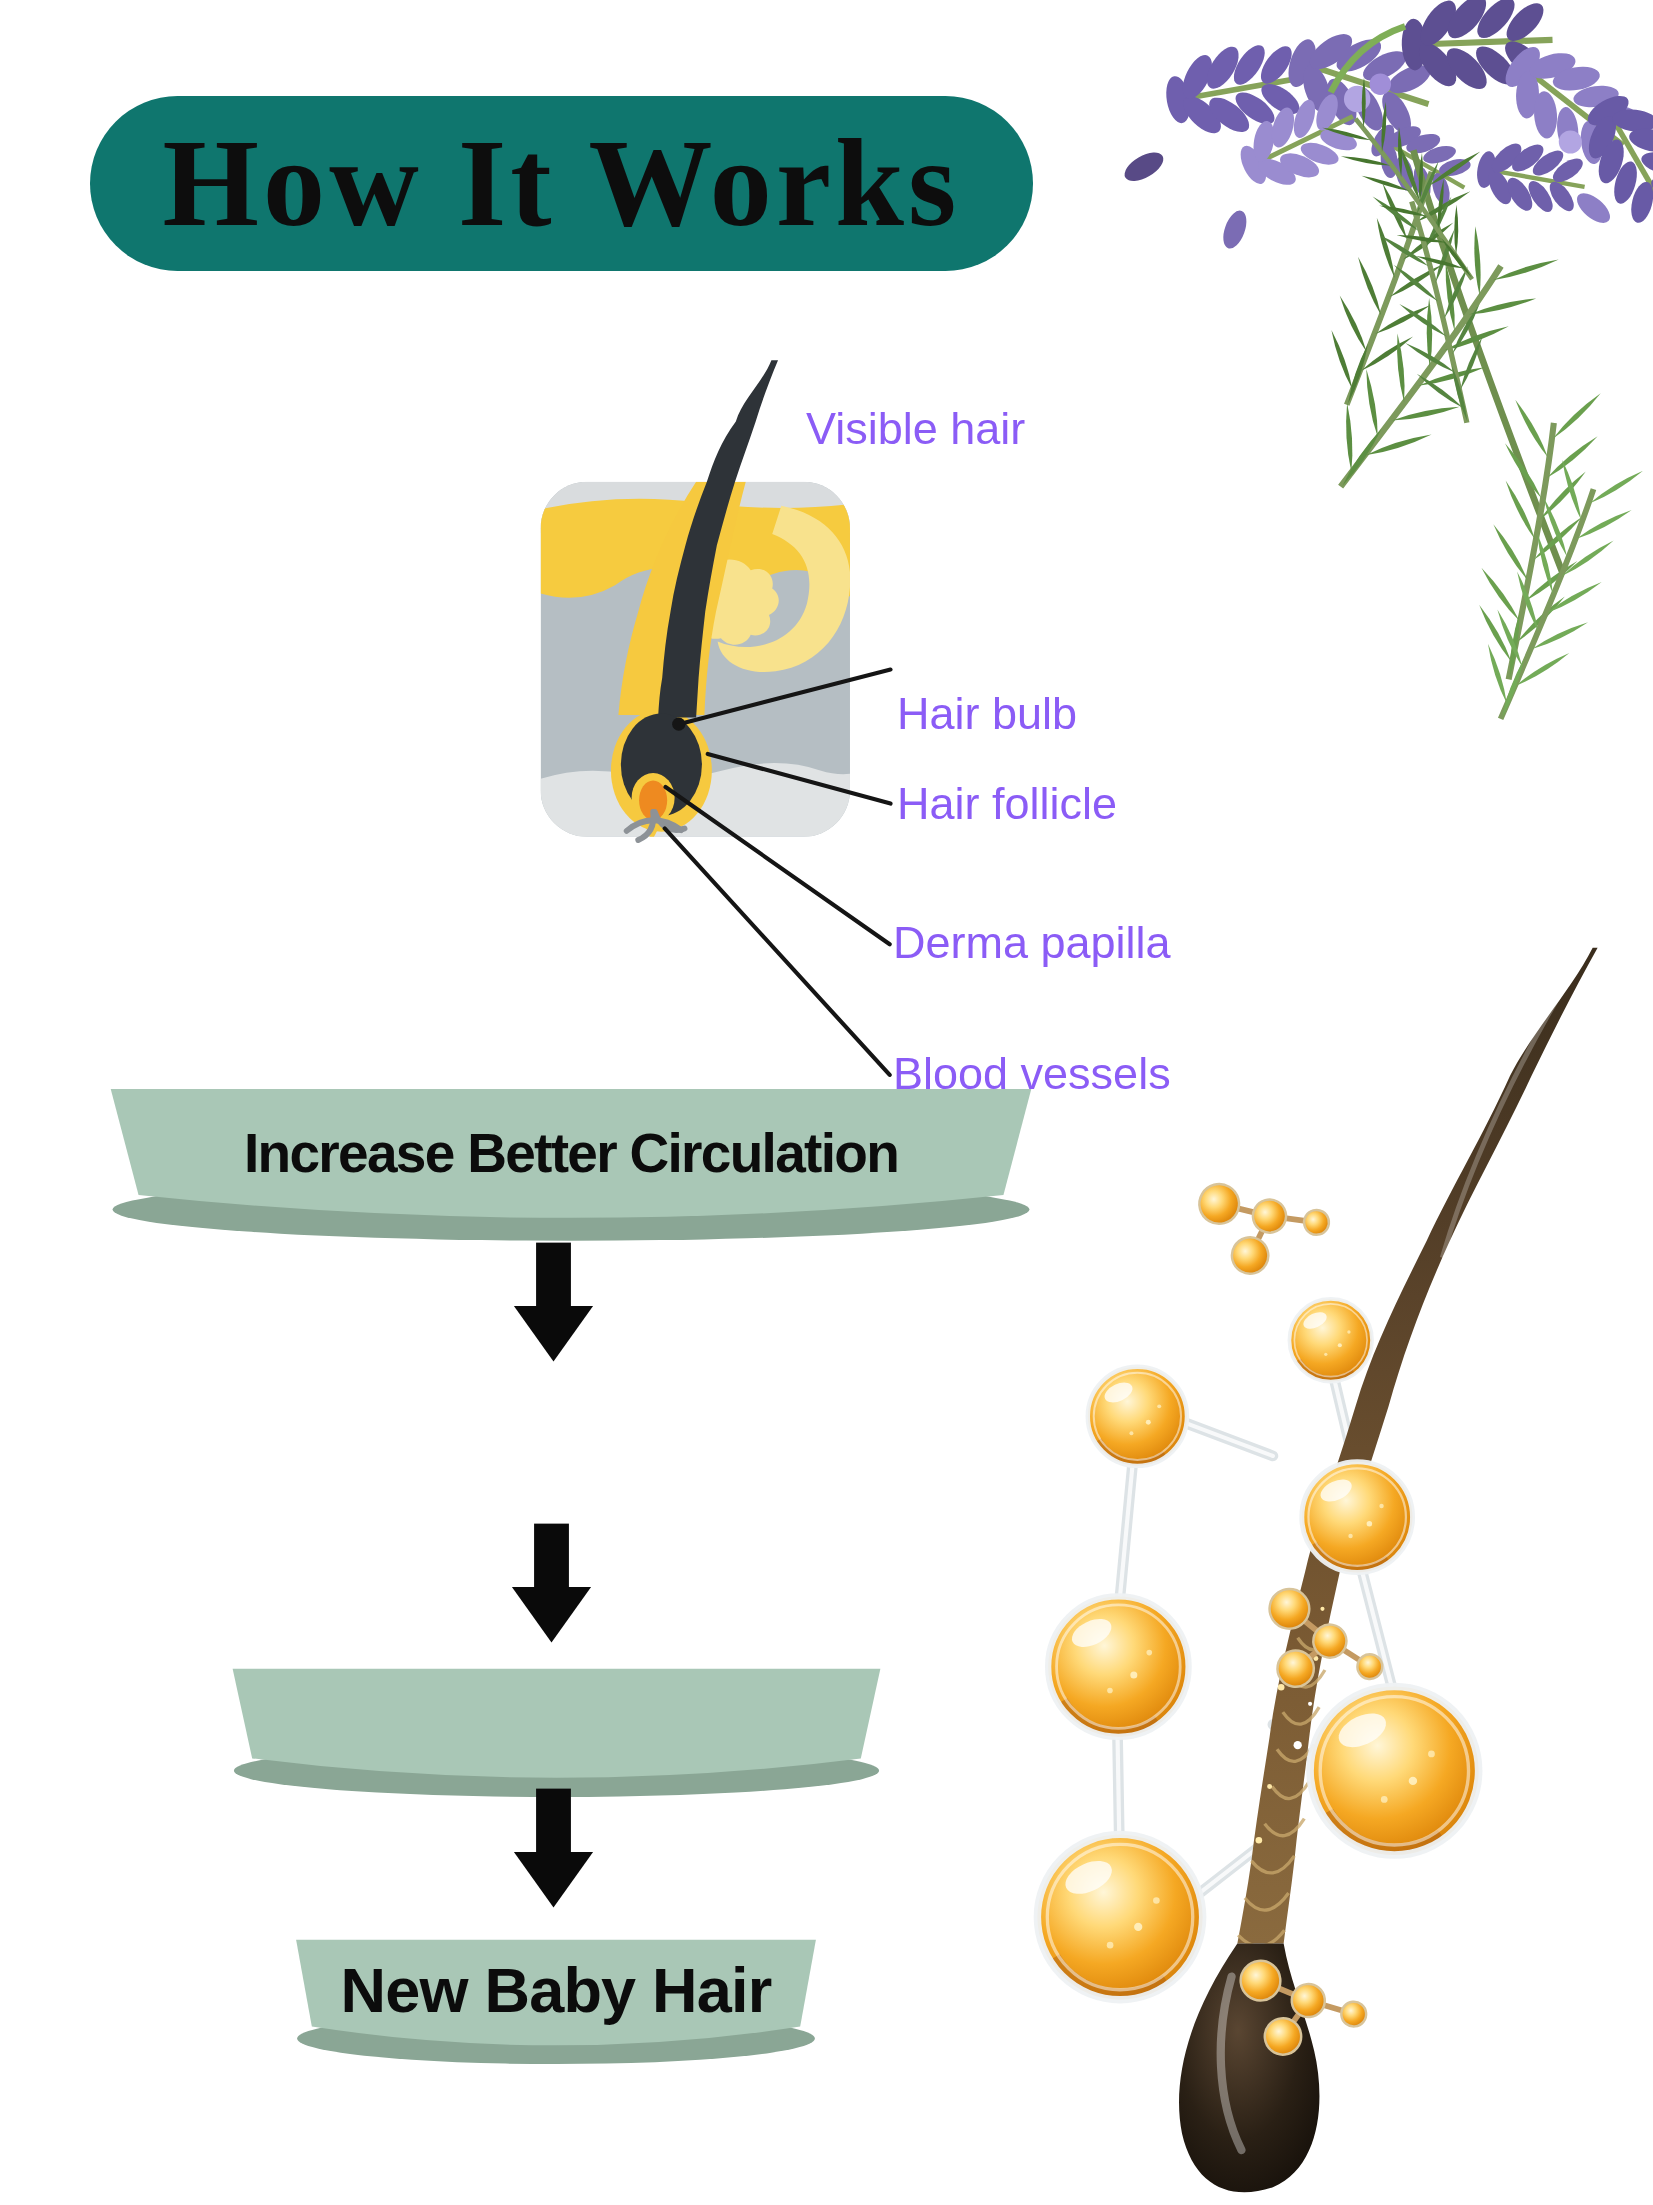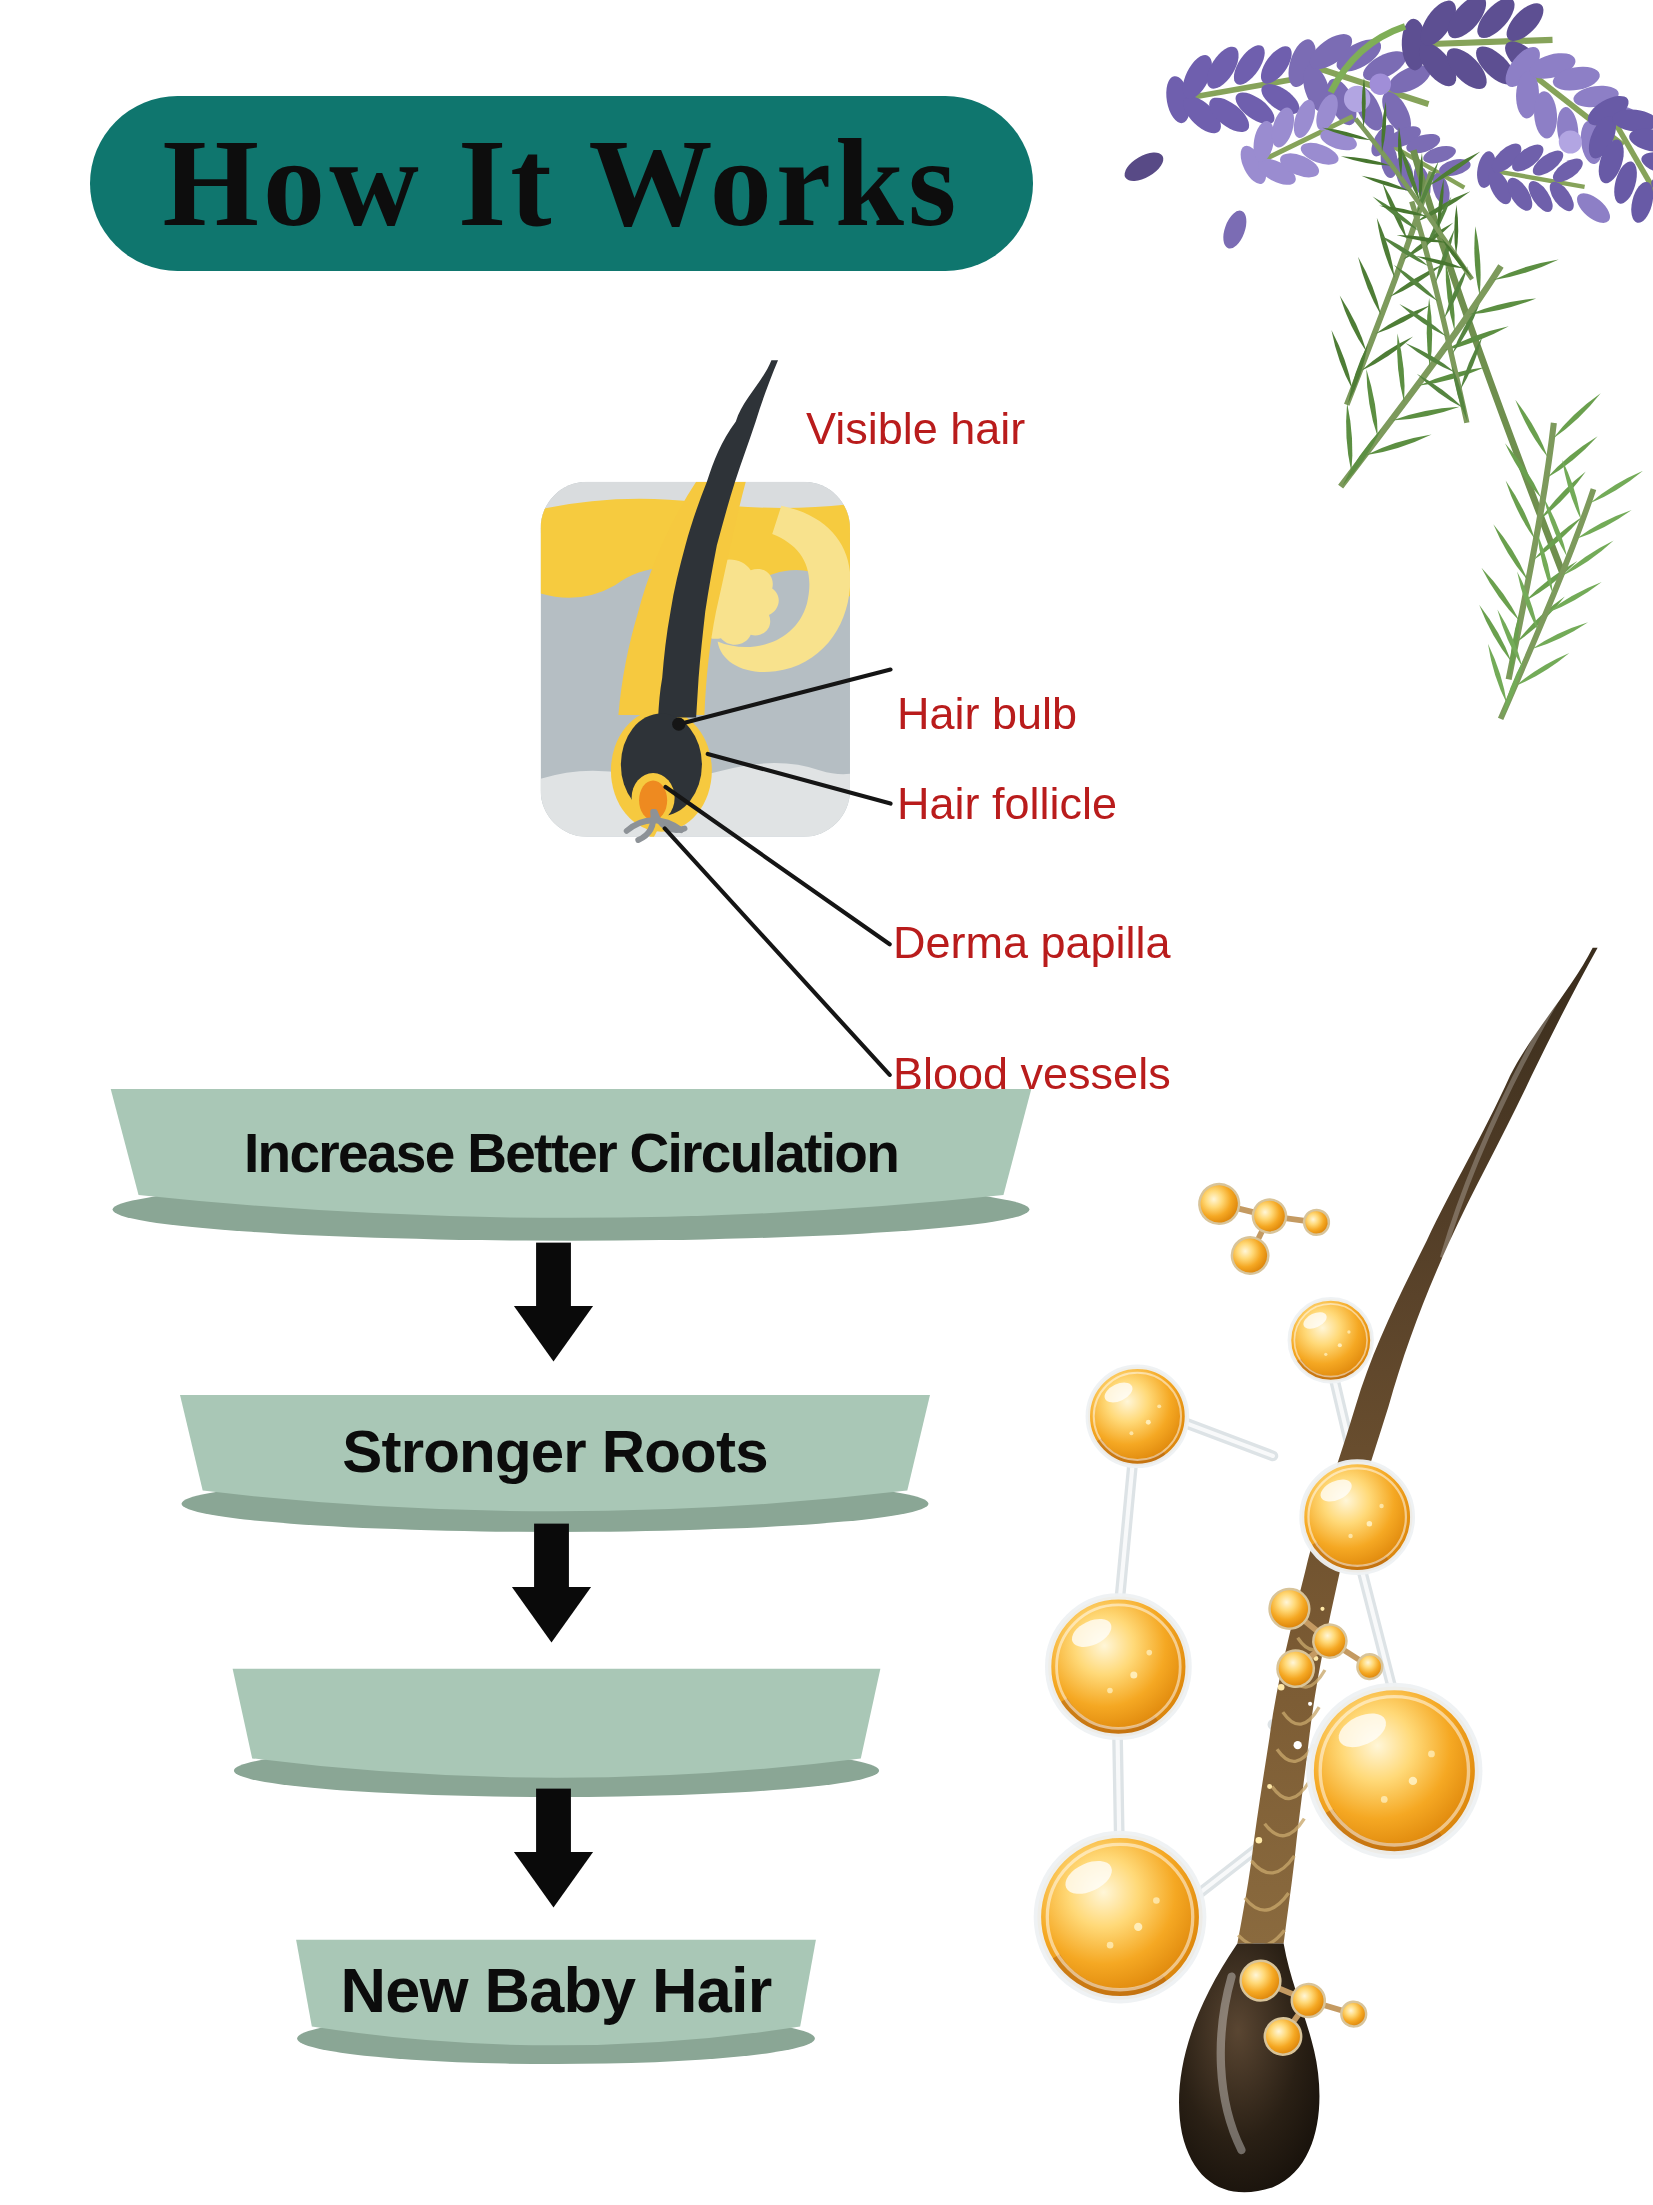--- a/index.html
+++ b/index.html
@@ -4,21 +4,21 @@
 <style>
   html,body{margin:0;padding:0;background:#ffffff;}
   .page{position:relative;width:1654px;height:2205px;background:#ffffff;overflow:hidden;
         font-family:"Liberation Sans",sans-serif;}
   
   .title-pill{position:absolute;left:90px;top:96px;width:943px;height:175px;
               background:#0f766e;border-radius:88px;display:flex;align-items:center;justify-content:center;}
   .title-pill span{font-family:"Liberation Serif",serif;font-weight:700;font-size:124px;
                    letter-spacing:4.1px;color:#0d0d0d;white-space:nowrap;}
   
-  .dlabel{position:absolute;font-size:45px;font-weight:500;color:#b91c1c;white-space:nowrap;
+  .dlabel{position:absolute;font-size:45px;font-weight:500;color:#8b5cf6;white-space:nowrap;
           font-family:"Liberation Sans",sans-serif;}
   
   .banner{position:absolute;display:flex;align-items:center;justify-content:center;padding-bottom:1.5%;}
   .banner svg.bshape{position:absolute;left:0;top:0;width:100%;height:100%;}
   .banner-label{position:relative;font-weight:700;color:#0c0c0c;white-space:nowrap;z-index:2;}
   .b1{left:107px;top:1087px;width:928px;height:131px;}
   .b1 .banner-label{font-size:55px;letter-spacing:-1.7px;}
   .b2{left:177px;top:1393px;width:756px;height:116px;}
   .b2 .banner-label{font-size:60px;letter-spacing:-0.8px;}
   .b3{left:230px;top:1667px;width:653px;height:107px;}
@@ -150,27 +150,20 @@
       <path d="M4,2 L996,2 L966,104 Q500,148 34,104 Z" fill="#a9c7b6"></path>
     </svg>
     <span class="banner-label">Increase Better Circulation</span>
   </div>
 
   <svg class="arrow" style="left:506px;top:1242px;" width="95" height="120" viewBox="0 0 120 150">
     <rect x="38" y="0" width="44" height="84" fill="#0a0a0a"></rect>
     <polygon points="10,80 110,80 60,150" fill="#0a0a0a"></polygon>
   </svg>
 
-  <div class="banner b2">
-    <svg class="bshape" viewBox="0 0 1000 150" preserveAspectRatio="none">
-      <ellipse cx="500" cy="118" rx="494" ry="30" fill="#8aa695"></ellipse>
-      <path d="M4,2 L996,2 L966,104 Q500,148 34,104 Z" fill="#a9c7b6"></path>
-    </svg>
-    <span class="banner-label">Stronger Roots</span>
-  </div>
 
   <svg class="arrow" style="left:504px;top:1523px;" width="95" height="120" viewBox="0 0 120 150">
     <rect x="38" y="0" width="44" height="84" fill="#0a0a0a"></rect>
     <polygon points="10,80 110,80 60,150" fill="#0a0a0a"></polygon>
   </svg>
 
   <div class="banner b3">
     <svg class="bshape" viewBox="0 0 1000 150" preserveAspectRatio="none">
       <ellipse cx="500" cy="118" rx="494" ry="30" fill="#8aa695"></ellipse>
       <path d="M4,2 L996,2 L966,104 Q500,148 34,104 Z" fill="#a9c7b6"></path>

